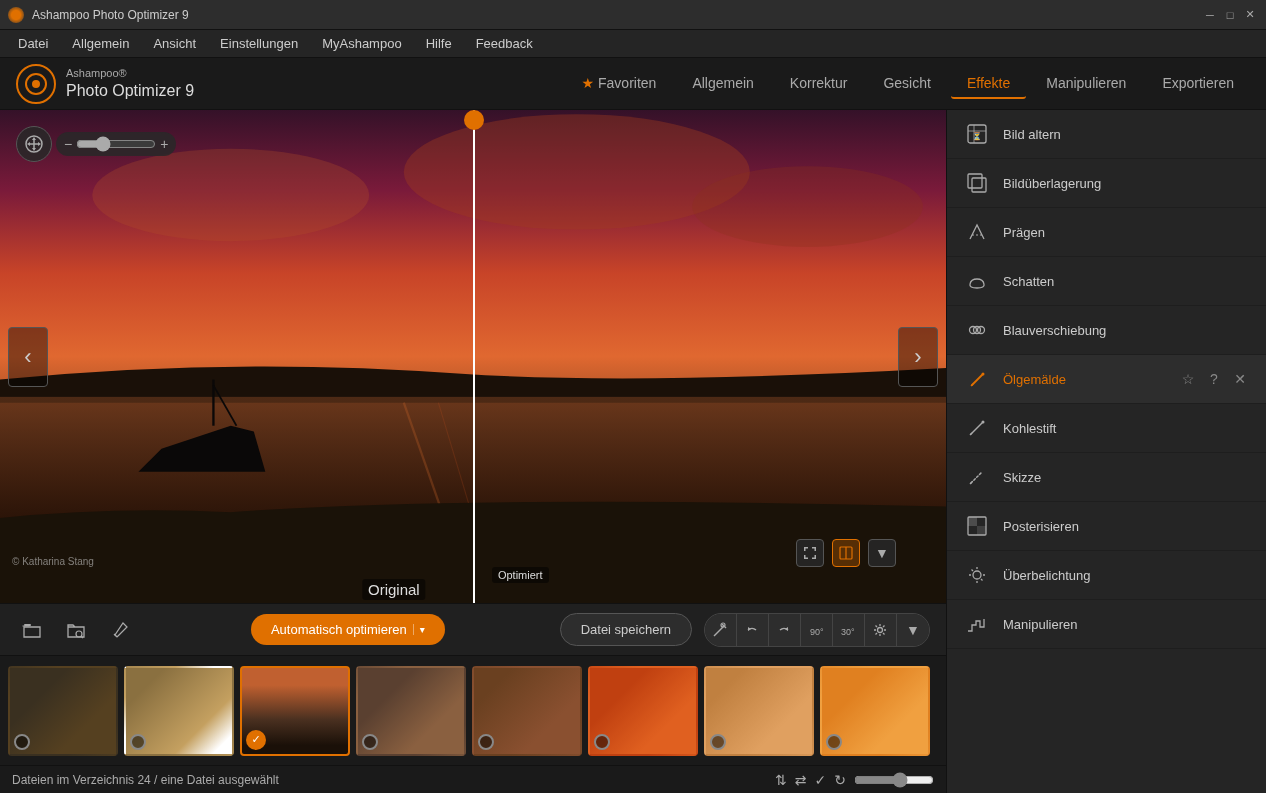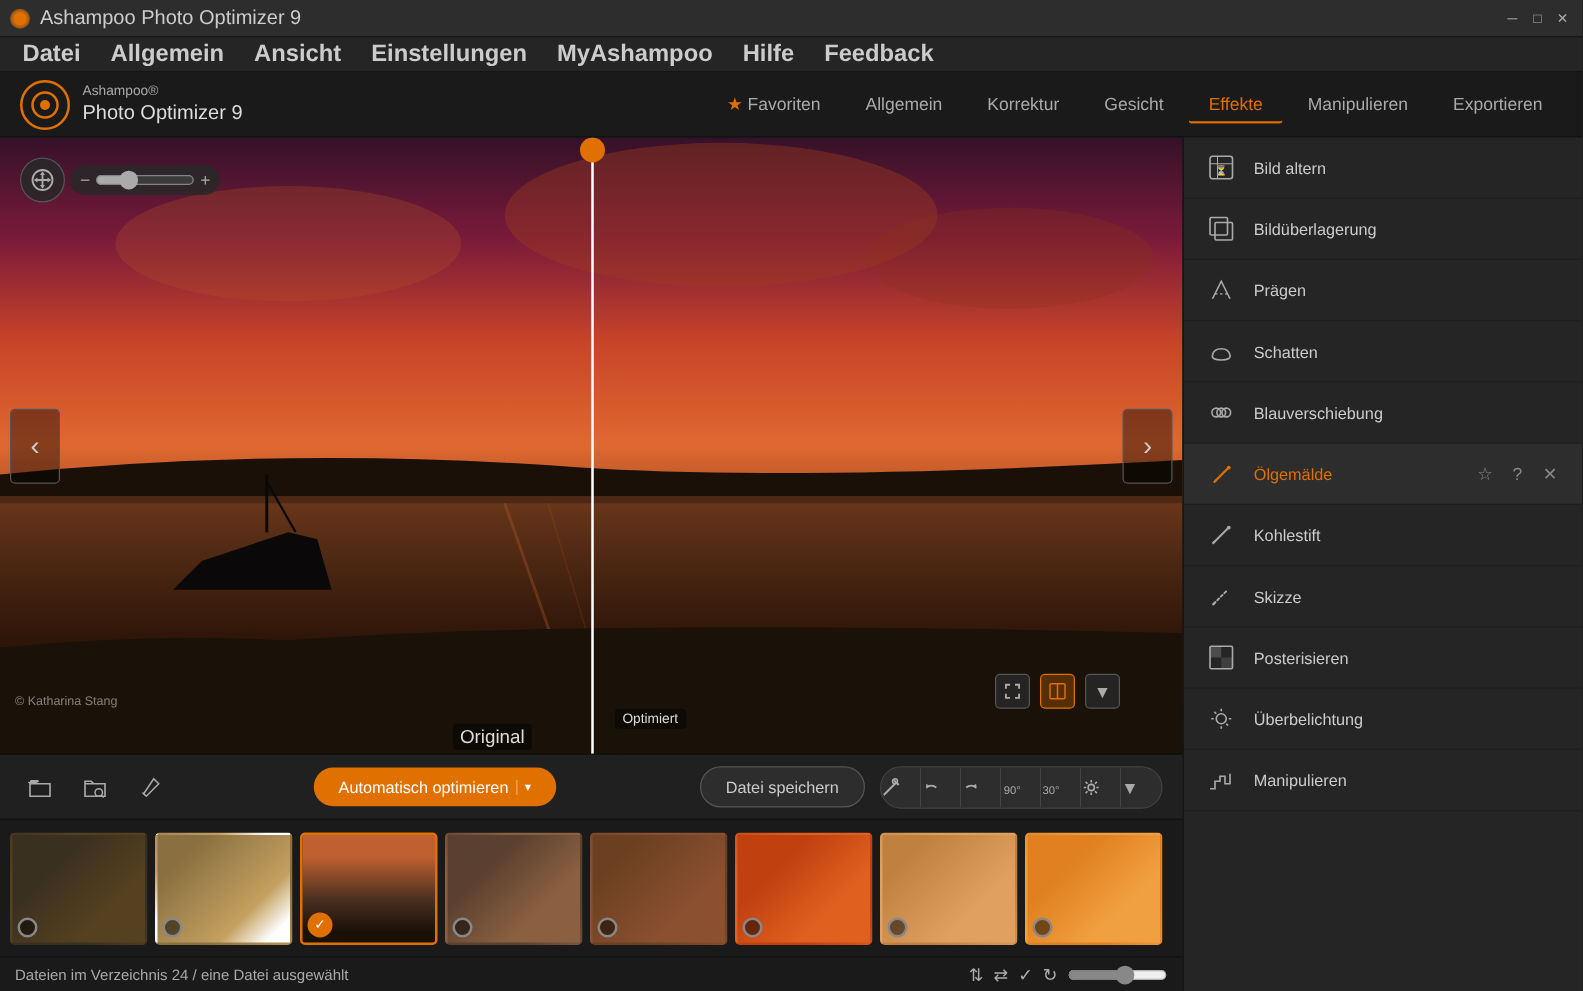--- a/index.html
+++ b/index.html
@@ -24,21 +24,21 @@
       border-bottom: 1px solid #111;
     }
     #title-bar .app-icon {
       width: 16px; height: 16px;
       background: radial-gradient(circle, #e07000 40%, #333 100%);
       border-radius: 50%;
       margin-right: 8px;
     }
     #title-bar .title-text {
       color: #ccc;
-      font-size: 16px;
+      font-size: 12px;
       flex: 1;
     }
     #title-bar .window-controls {
       display: flex;
       gap: 4px;
     }
     #title-bar .win-btn {
       width: 16px; height: 16px;
       background: none;
       border: none;
@@ -54,24 +54,23 @@
       height: 28px;
       display: flex;
       align-items: center;
       padding: 0 8px;
       gap: 4px;
       border-bottom: 1px solid #111;
     }
     .menu-item {
       color: #ccc;
       padding: 4px 10px;
-      font-size: 19px;
+      font-size: 13px;
       cursor: pointer;
       border-radius: 3px;
-      font-weight: bold;
     }
 
     
     #top-nav {
       background: #1a1a1a;
       height: 52px;
       display: flex;
       align-items: center;
       padding: 0 16px;
       border-bottom: 1px solid #111;
@@ -332,21 +331,21 @@
     }
 
     .toolbar-action-btn {
       width: 32px; height: 32px;
       background: #2d2d2d;
       border: 1px solid #444;
       border-radius: 4px;
       color: #aaa;
       font-size: 14px;
       cursor: pointer;
-      display: flex; align-items: center; 
+      display: flex; align-items: center; justify-content: center;
     }
 
     .toolbar-actions {
       display: flex;
       background: #2d2d2d;
       border: 1px solid #444;
       border-radius: 20px;
       overflow: hidden;
       gap: 0;
     }

